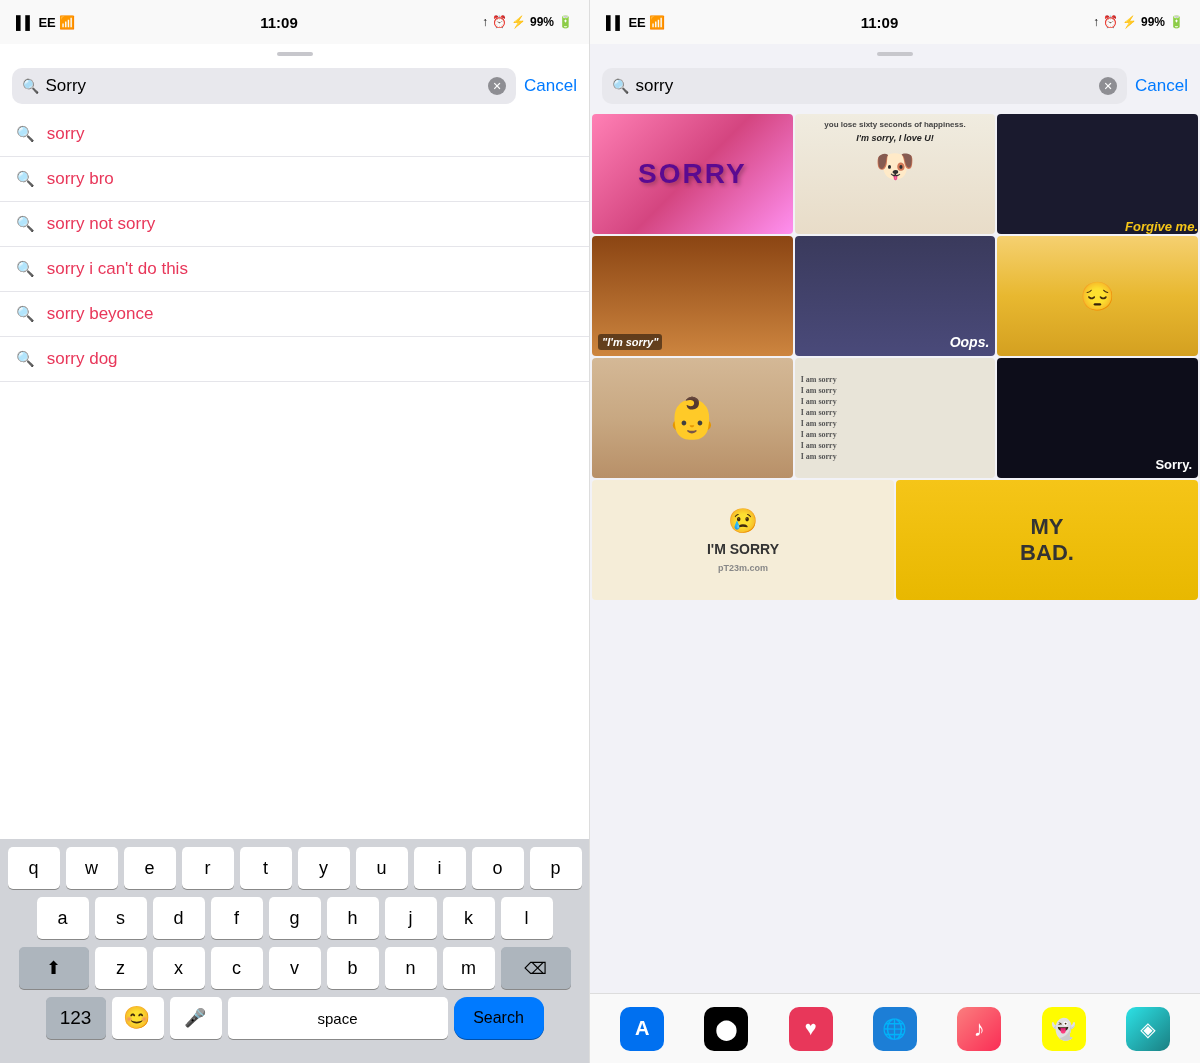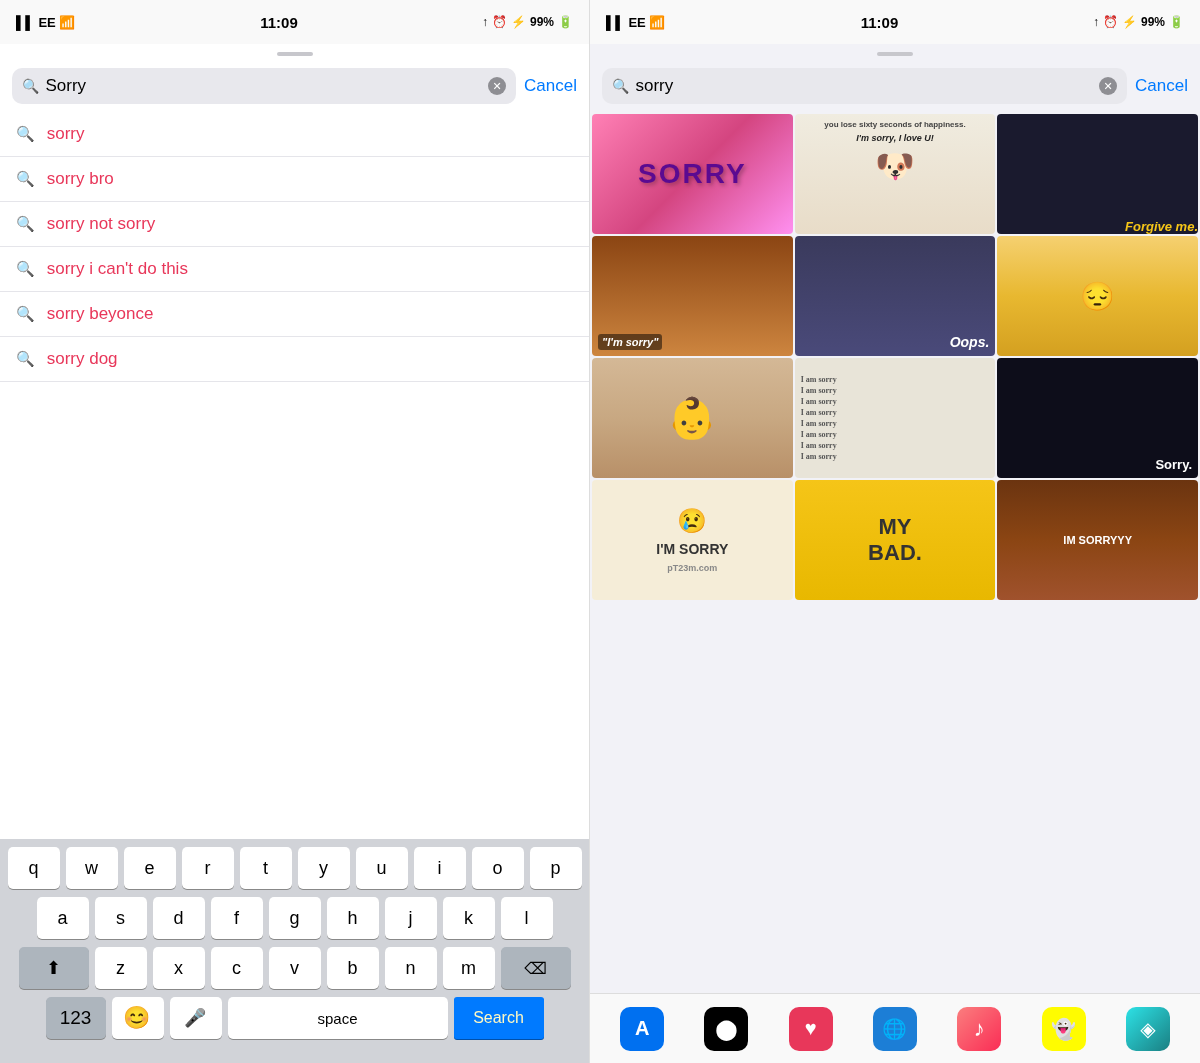--- a/index.html
+++ b/index.html
@@ -180,25 +180,25 @@
       flex: 1.5;
       max-width: 70px;
     }
     .key-space {
       flex: 4;
       max-width: 220px;
       font-size: 15px;
     }
     .key-search {
       background: #007aff;
-      color: #fef9c3;
+      color: #000000;
       flex: 2;
       max-width: 90px;
       font-size: 16px;
-      border-radius: 3px;
+      border-radius: 13px;
       box-shadow: 0 1px 0 #0050aa;
     }
     .key-numbers {
       flex: 1.2;
       max-width: 60px;
       font-size: 19px;
       text-align: right;
     }
     .key-delete {
       display: flex;
@@ -544,27 +544,20 @@
       <div class="gif-cell">
         <div class="gif-placeholder gif-mybad">
           <div style="background:linear-gradient(180deg,#f5c518,#e8b800);width:100%;height:100%;display:flex;align-items:center;justify-content:center;">
             <div style="text-align:center;">
               <div style="font-size:22px;font-weight:700;color:#333;">MY</div>
               <div style="font-size:22px;font-weight:900;color:#333;">BAD.</div>
             </div>
           </div>
         </div>
       </div>
-      <div class="gif-cell">
-        <div class="gif-placeholder gif-sorryyy">
-          <div style="background:linear-gradient(180deg,#6b3410,#8B4513,#a0522d);width:100%;height:100%;display:flex;align-items:center;justify-content:center;padding:4px;">
-            <span style="font-size:11px;font-weight:900;color:#fff;text-align:center;">IM SORRYYY</span>
-          </div>
-        </div>
-      </div>
     </div>
   </div>
 
   <div class="bottom-toolbar">
     <div class="toolbar-icon icon-appstore">
       <span style="color:white;font-size:20px;font-weight:bold;">A</span>
     </div>
     <div class="toolbar-icon icon-activity">
       <span style="color:white;font-size:20px;">⬤</span>
     </div>

